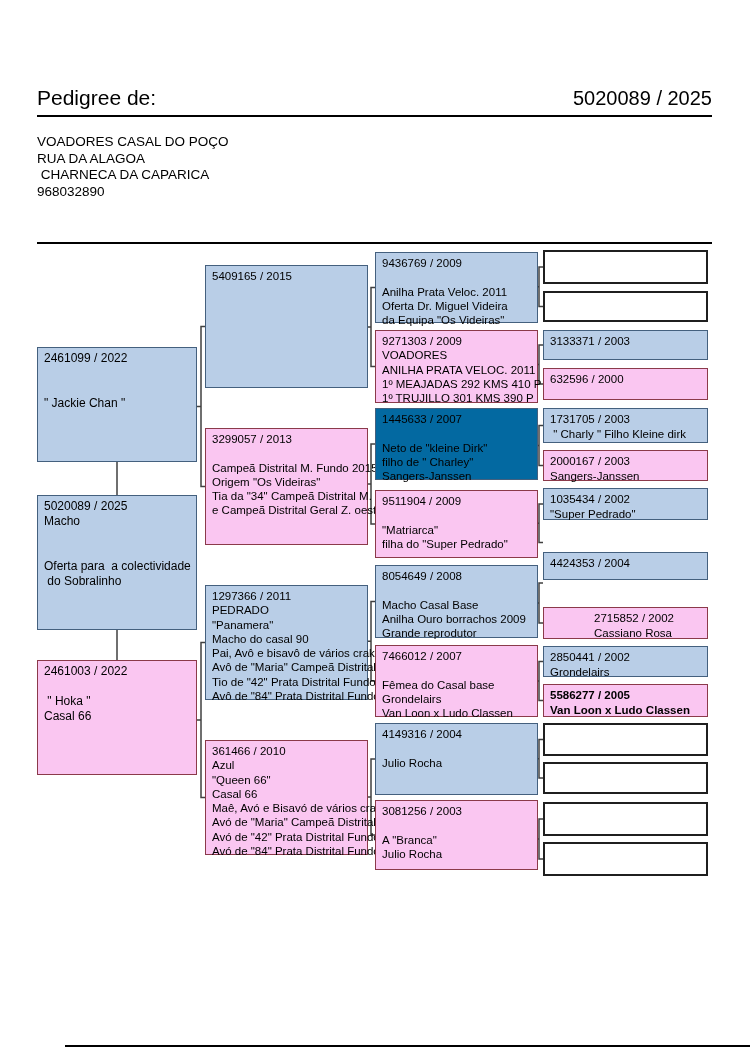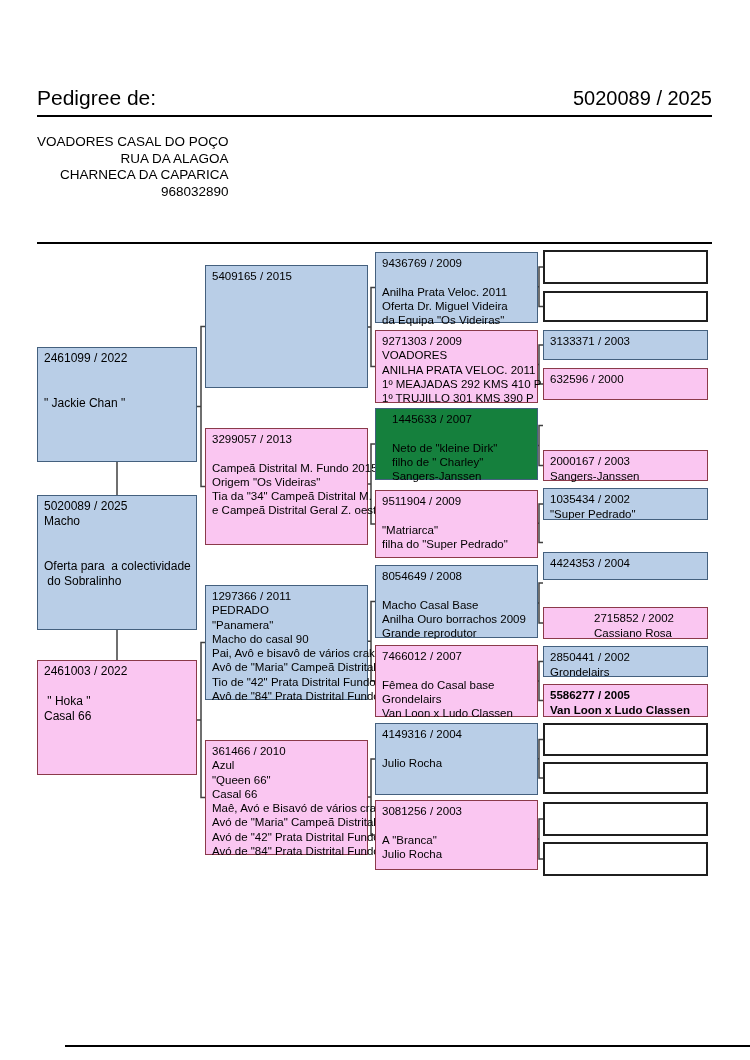--- a/index.html
+++ b/index.html
@@ -6,21 +6,21 @@
   .page{
     position:relative;width:750px;height:1060px;background:#ffffff;
     font-family:"Liberation Sans", sans-serif;color:#000;overflow:hidden;
   }
   .hdr-title{position:absolute;left:37px;top:86px;font-size:21px;white-space:pre;}
   .hdr-ring{position:absolute;right:38px;top:87px;font-size:20px;white-space:pre;}
   .rule{position:absolute;background:#000;}
   .rule-header{left:37px;top:115px;width:675px;height:2px;}
   .rule-divider{left:37px;top:242px;width:675px;height:2px;}
   .rule-footer{left:65px;top:1045px;width:685px;height:2px;}
-  .owner{position:absolute;left:37px;top:134px;font-size:13.5px;line-height:16.5px;text-align:right;}
+  .owner{position:absolute;left:37px;top:134px;font-size:13.5px;line-height:16.5px;}
   .owner div{white-space:pre;}
   #tree-canvas{position:absolute;left:0;top:0;width:750px;height:1060px;}
   #connector-svg{position:absolute;left:0;top:0;z-index:1;}
   .box{position:absolute;box-sizing:border-box;z-index:2;overflow:visible;padding-top:3px;}
   .box.empty{border-width:2px;}
   .bline{white-space:pre;padding-left:6px;}
   .c1 .bline{font-size:12px;line-height:15px;min-height:15px;}
   .c2 .bline,.c3 .bline{font-size:11.5px;line-height:14.3px;min-height:14.3px;}
   .c4 .bline{font-size:11.5px;line-height:15px;min-height:15px;}
 </style>
@@ -100,21 +100,21 @@
         <div class="bline">Oferta Dr. Miguel Videira</div>
         <div class="bline">da Equipa "Os Videiras"</div>
       </div>
       <div class="box c3 female" style="left: 375px; top: 330px; width: 163px; height: 73px; background: rgb(250, 198, 241); border: 1.5px solid rgb(139, 58, 74);">
         <div class="bline">9271303 / 2009</div>
         <div class="bline">VOADORES</div>
         <div class="bline">ANILHA PRATA VELOC. 2011</div>
         <div class="bline">1º MEAJADAS 292 KMS 410 P</div>
         <div class="bline">1º TRUJILLO 301 KMS 390 P</div>
       </div>
-      <div class="box c3 male" style="left: 375px; top: 408px; width: 163px; height: 72px; background: #15803d; border: 1.5px solid rgb(68, 96, 126); padding-left: 10px;">
+      <div class="box c3 male" style="left: 375px; top: 408px; width: 163px; height: 72px; background: #0369a1; border: 1.5px solid rgb(68, 96, 126);">
         <div class="bline">1445633 / 2007</div>
         <div class="bline"></div>
         <div class="bline">Neto de "kleine Dirk"</div>
         <div class="bline">filho de " Charley"</div>
         <div class="bline">Sangers-Janssen</div>
       </div>
       <div class="box c3 female" style="left: 375px; top: 490px; width: 163px; height: 68px; background: rgb(250, 198, 241); border: 1.5px solid rgb(139, 58, 74);">
         <div class="bline">9511904 / 2009</div>
         <div class="bline"></div>
         <div class="bline">"Matriarca"</div>
@@ -146,20 +146,24 @@
         <div class="bline">Julio Rocha</div>
       </div>
       <div class="box c4 empty" style="left: 543px; top: 250px; width: 165px; height: 34px; background: rgb(255, 255, 255); border: 2px solid rgb(31, 31, 31);"></div>
       <div class="box c4 empty" style="left: 543px; top: 291px; width: 165px; height: 31px; background: rgb(255, 255, 255); border: 2px solid rgb(31, 31, 31);"></div>
       <div class="box c4 male" style="left: 543px; top: 330px; width: 165px; height: 30px; background: rgb(185, 206, 231); border: 1.5px solid rgb(68, 96, 126);">
         <div class="bline">3133371 / 2003</div>
       </div>
       <div class="box c4 female" style="left: 543px; top: 368px; width: 165px; height: 32px; background: rgb(250, 198, 241); border: 1.5px solid rgb(139, 58, 74);">
         <div class="bline">632596 / 2000</div>
       </div>
+      <div class="box c4 male" style="left: 543px; top: 408px; width: 165px; height: 35px; background: rgb(185, 206, 231); border: 1.5px solid rgb(68, 96, 126);">
+        <div class="bline">1731705 / 2003</div>
+        <div class="bline"> " Charly " Filho Kleine dirk</div>
+      </div>
       <div class="box c4 female" style="left: 543px; top: 450px; width: 165px; height: 31px; background: rgb(250, 198, 241); border: 1.5px solid rgb(139, 58, 74);">
         <div class="bline">2000167 / 2003</div>
         <div class="bline">Sangers-Janssen</div>
       </div>
       <div class="box c4 male" style="left: 543px; top: 488px; width: 165px; height: 32px; background: rgb(185, 206, 231); border: 1.5px solid rgb(68, 96, 126);">
         <div class="bline">1035434 / 2002</div>
         <div class="bline">"Super Pedrado"</div>
       </div>
       <div class="box c4 male" style="left: 543px; top: 552px; width: 165px; height: 28px; background: rgb(185, 206, 231); border: 1.5px solid rgb(68, 96, 126);">
         <div class="bline">4424353 / 2004</div>

